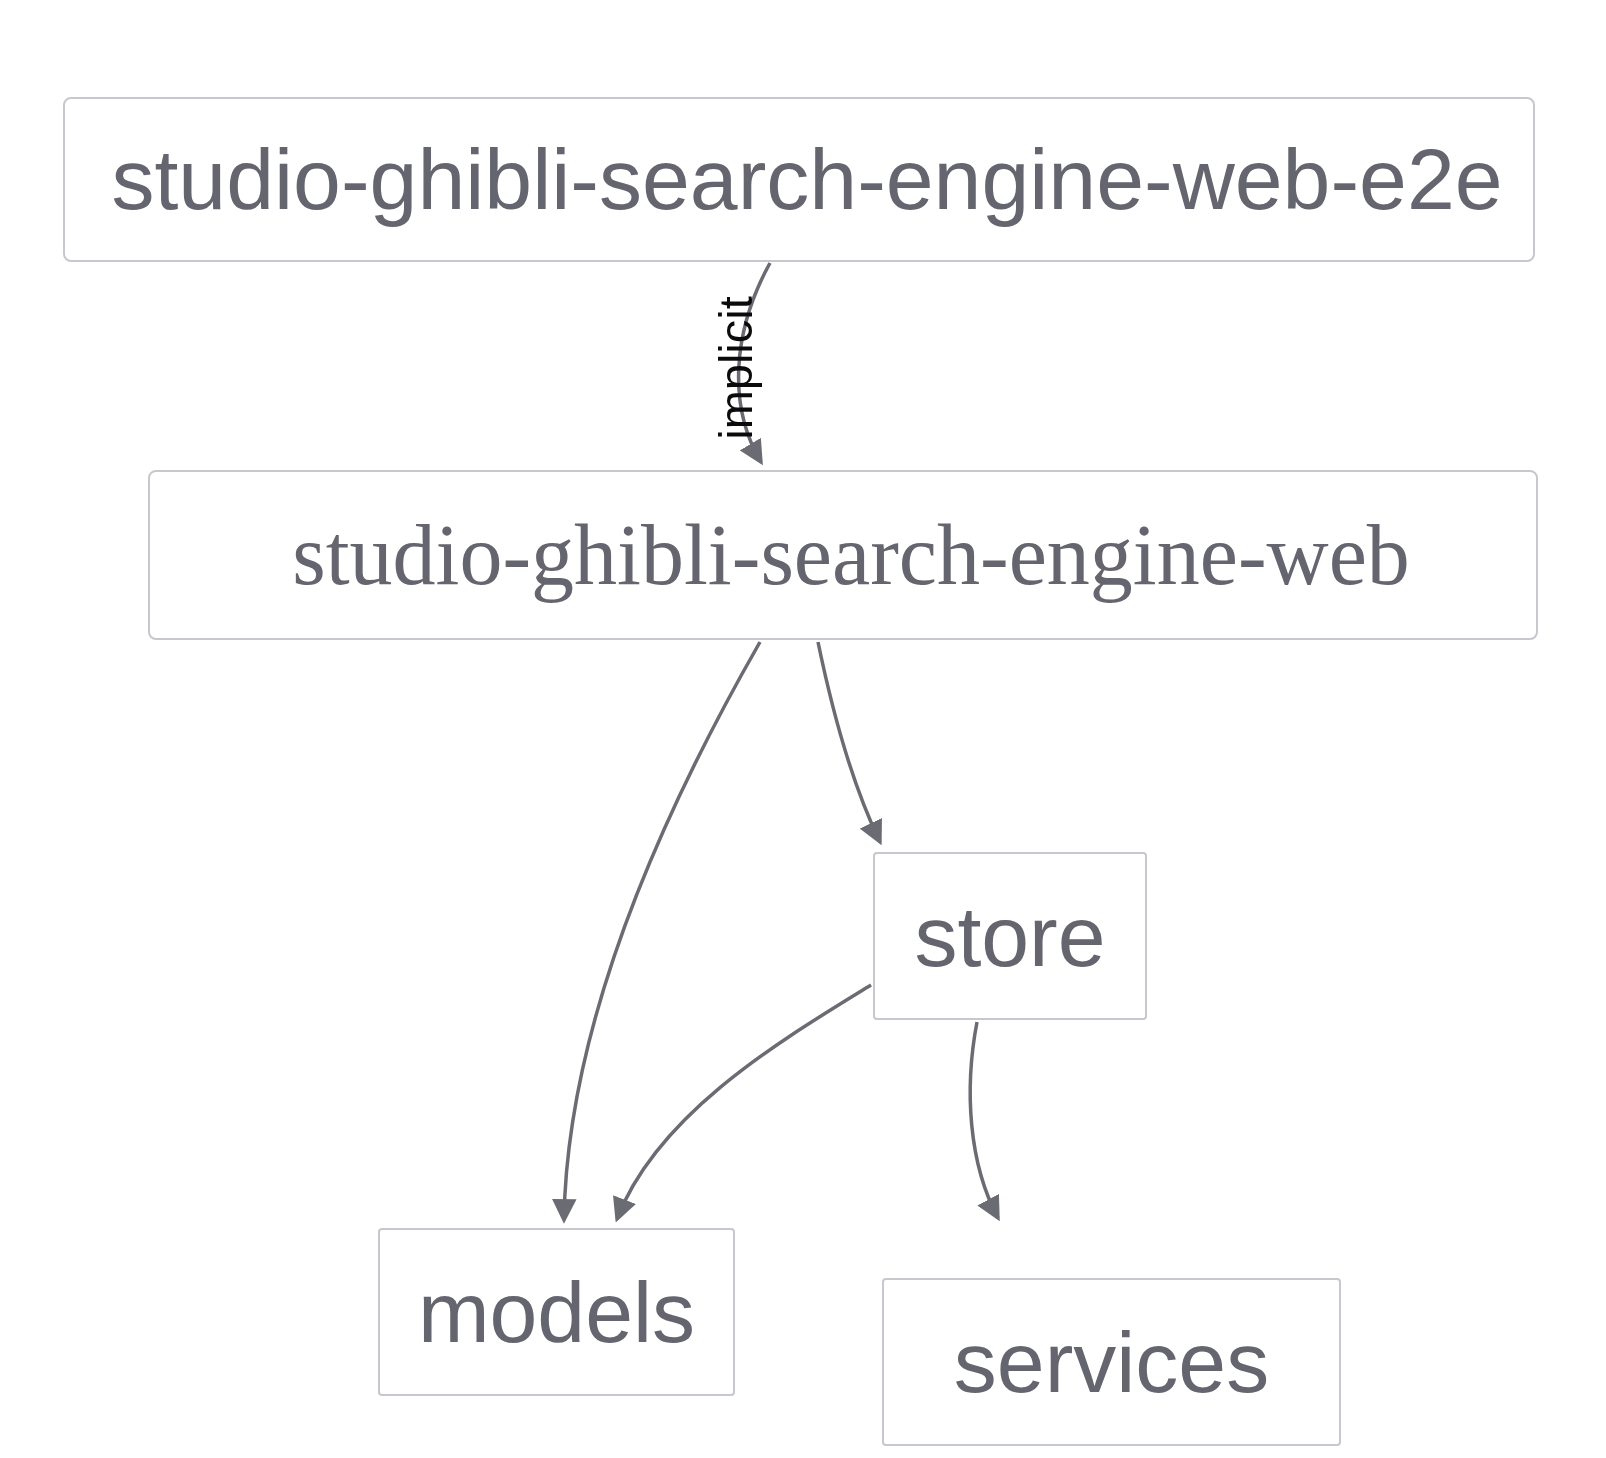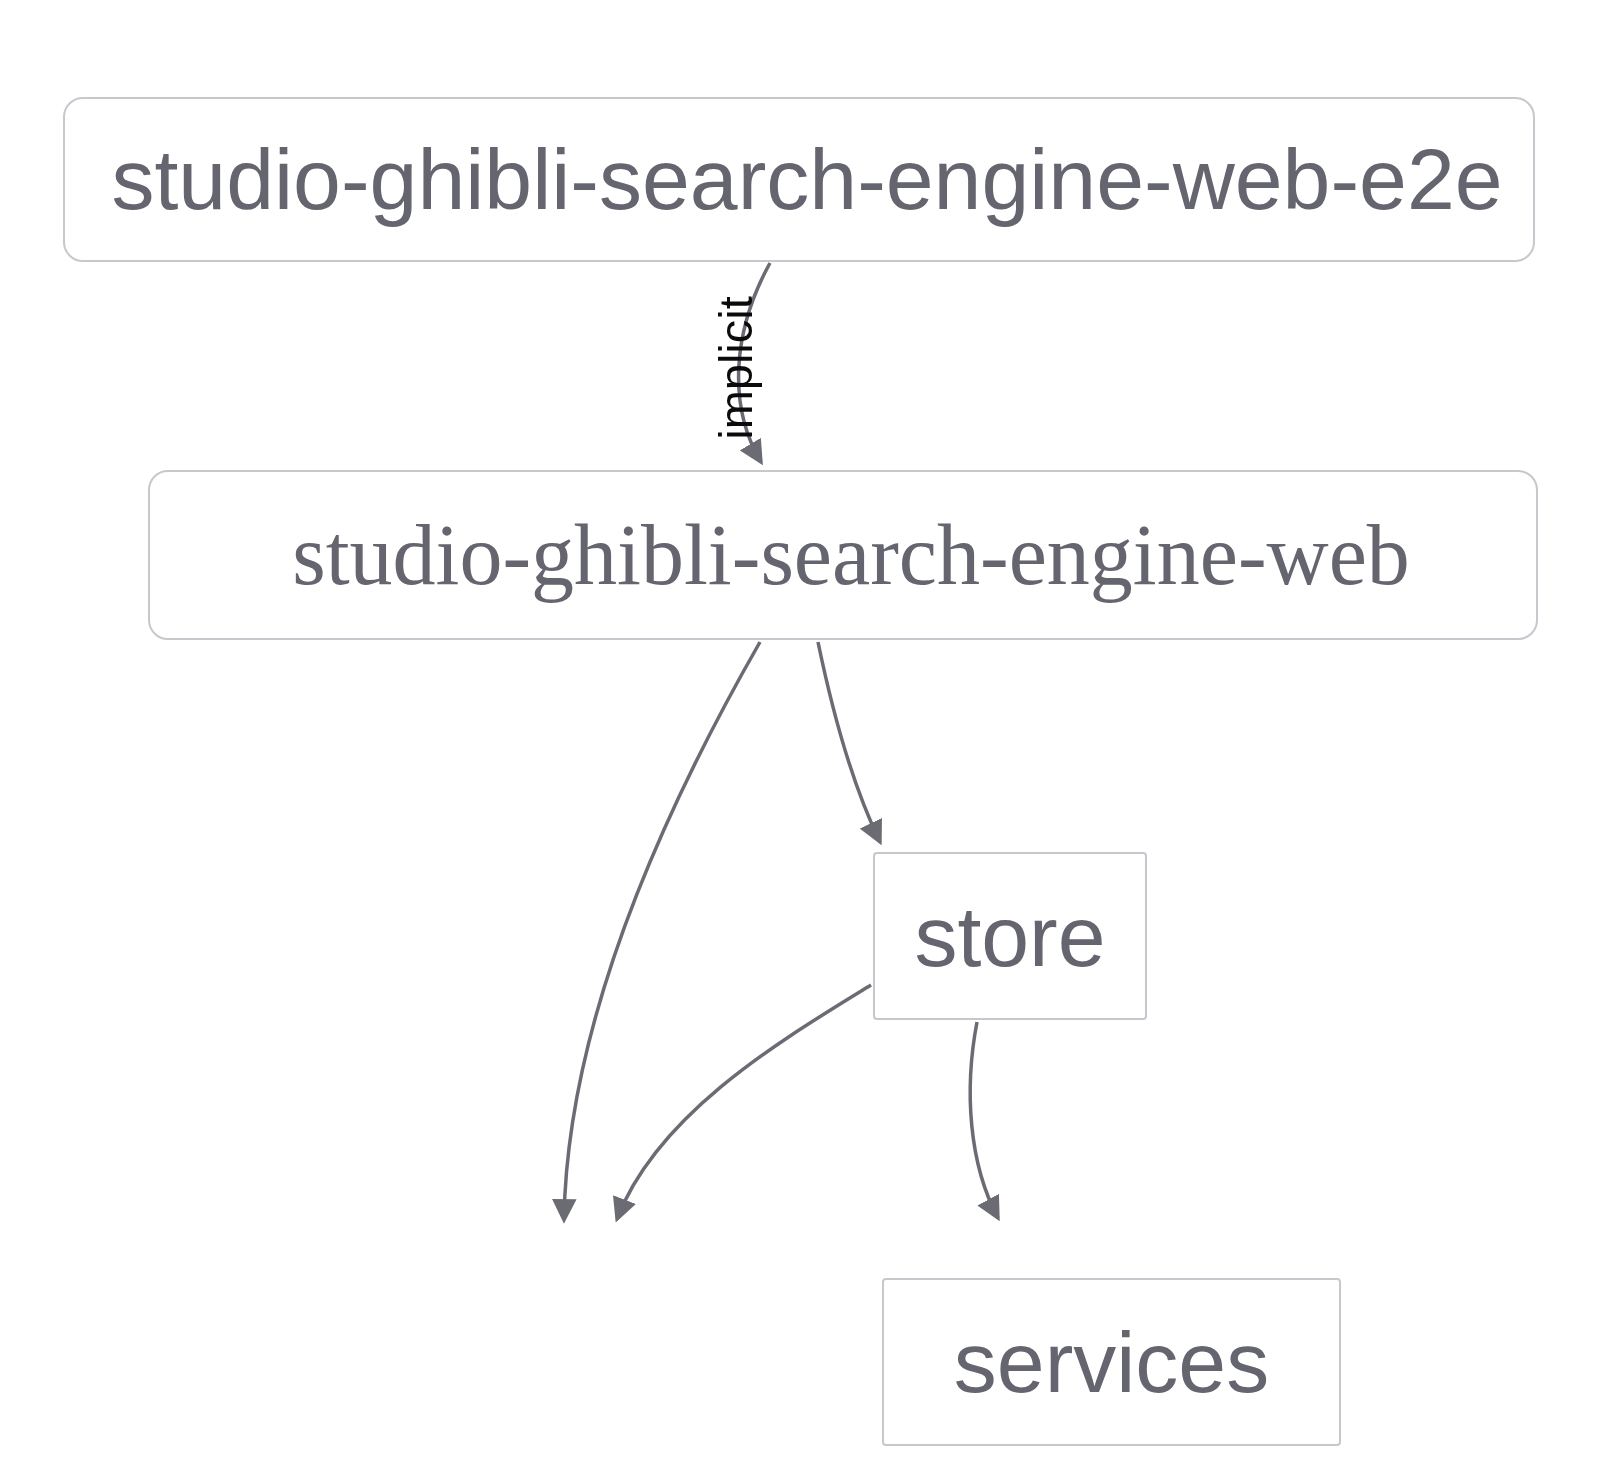--- a/index.html
+++ b/index.html
@@ -38,21 +38,21 @@
     background: #ffffff;
     border: 2.5px solid #c7c7cd;
     display: flex;
     align-items: center;
     justify-content: center;
     color: #65656f;
     font-size: 86px;
     white-space: nowrap;
     cursor: pointer;
   }
-  .node-big { border-radius: 20px; padding-left: 16px; }
+  .node-big { border-radius: 8px; padding-left: 16px; }
   .node-small { border-radius: 4px; }
 
   .node-e2e      { left: 63px;  top: 97px;   width: 1472px; height: 165px; }
   .node-web      { left: 148px; top: 470px;  width: 1390px; height: 170px; font-family: Liberation Serif, serif; }
   .node-store    { left: 873px; top: 852px;  width: 274px;  height: 168px; }
   .node-models   { left: 378px; top: 1228px; width: 357px;  height: 168px; }
   .node-services { left: 882px; top: 1278px; width: 459px;  height: 168px; }
 
   .node-label {
     pointer-events: none;
@@ -88,18 +88,21 @@
   </div>
 
   <div class="node node-big node-web">
     <span class="node-label">studio-ghibli-search-engine-web</span>
   </div>
 
   <div class="node node-small node-store">
     <span class="node-label">store</span>
   </div>
 
+  <div class="node node-small node-models">
+    <span class="node-label">models</span>
+  </div>
 
   <div class="node node-small node-services">
     <span class="node-label">services</span>
   </div>
 
 </div>
 
 </body></html>

